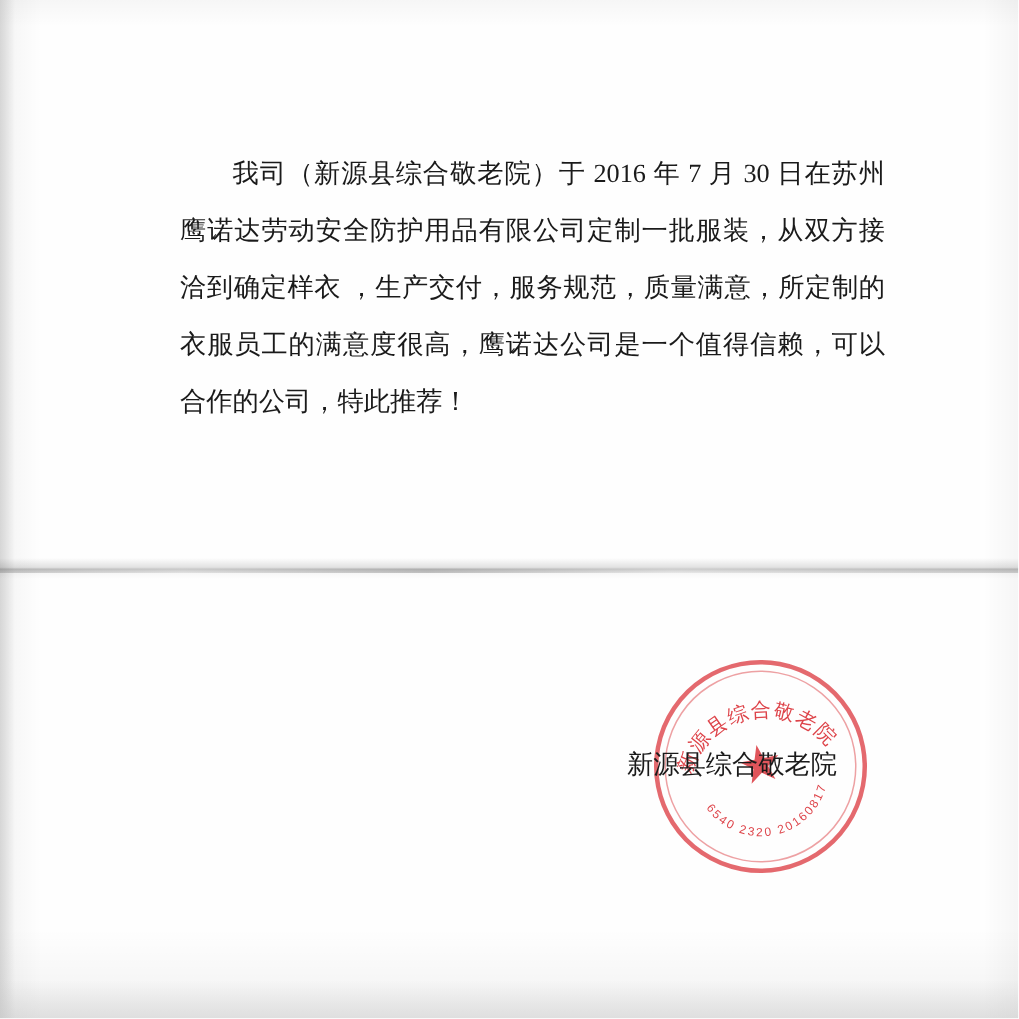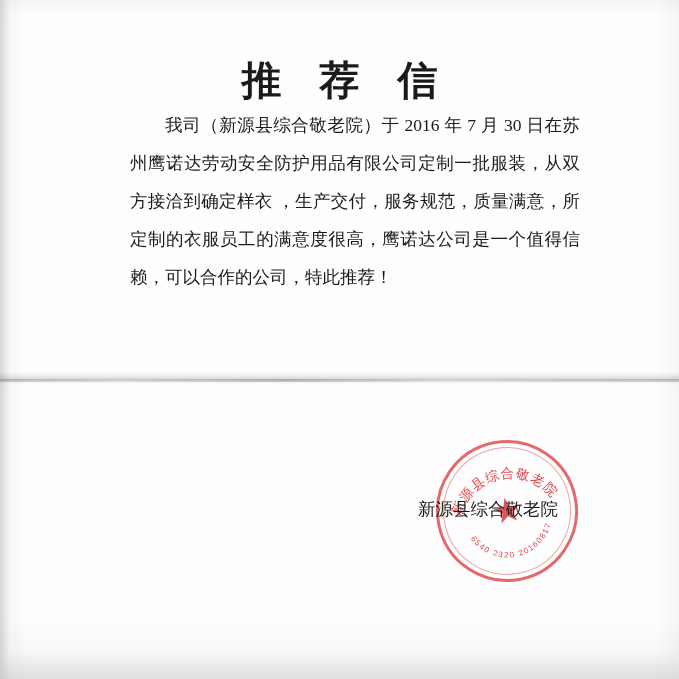--- a/index.html
+++ b/index.html
@@ -77,21 +77,21 @@
     position: absolute;
     top: 96px;
     left: 120px;
     width: 470px;
     font-size: 17.5px;
     line-height: 38px;
     text-align: justify;
     text-justify: inter-ideograph;
   }
   .body-text p {
-    margin: 10px;
+    margin: 0;
     text-indent: 2em;
   }
 
   .signature-block {
     position: absolute;
     left: 418px;
     top: 492px;
     width: 220px;
     font-size: 17.5px;
     line-height: 34px;
@@ -155,21 +155,20 @@
 </style>
 </head>
 <body>
 
 <div id="page">
 
   <div class="paper-shade"></div>
   <div class="edge-noise-l"></div>
   <div class="edge-noise-b"></div>
 
-  <h1 class="doc-title">推 荐 信</h1>
 
   <div class="body-text">
     <p>我司（新源县综合敬老院）于 2016 年 7 月 30 日在苏州鹰诺达劳动安全防护用品有限公司定制一批服装，从双方接洽到确定样衣 ，生产交付，服务规范，质量满意，所定制的衣服员工的满意度很高，鹰诺达公司是一个值得信赖，可以合作的公司，特此推荐！</p>
   </div>
 
   <div class="fold-line"></div>
   <div class="fold-line2"></div>
 
   <div class="stamp">
     <div class="ring"></div>

